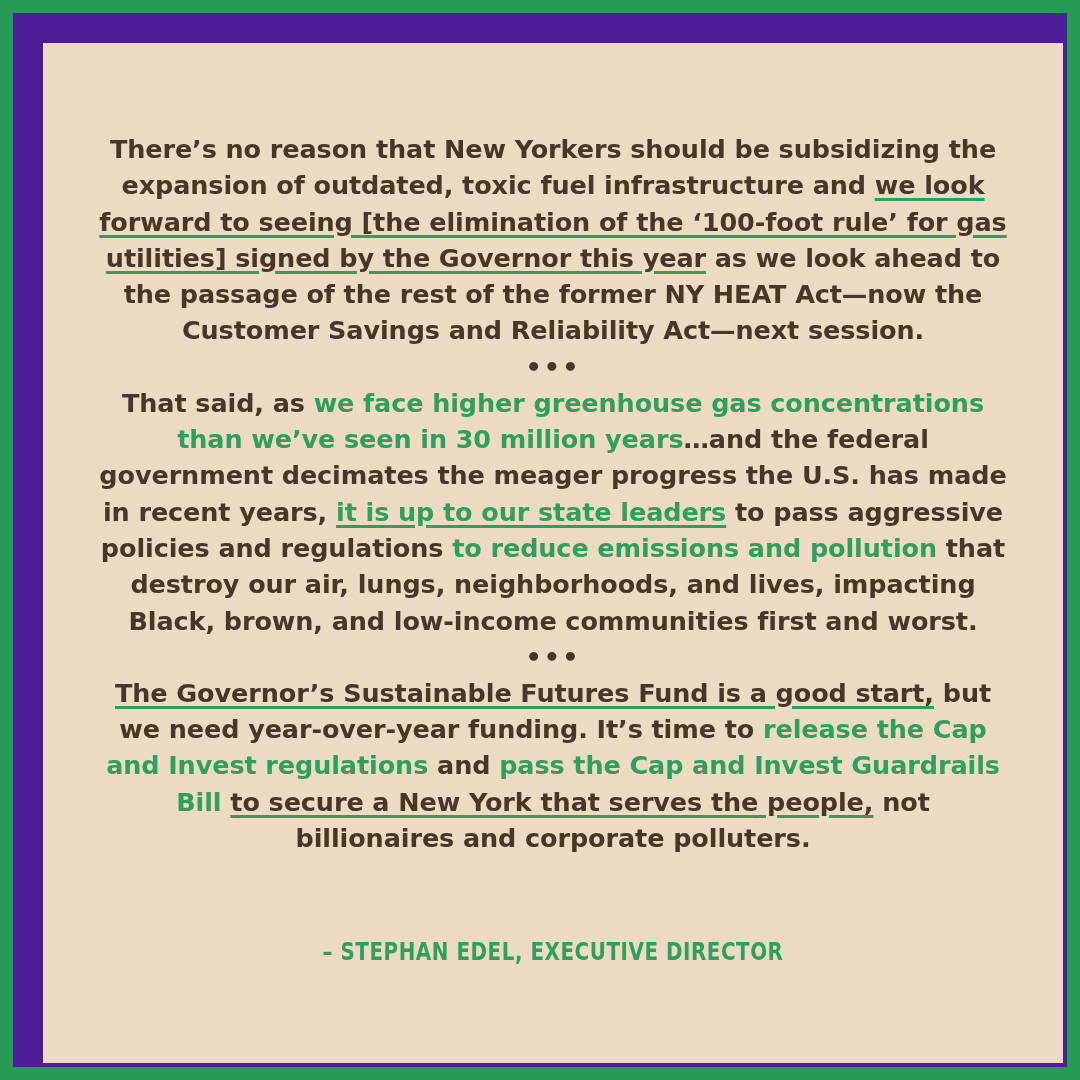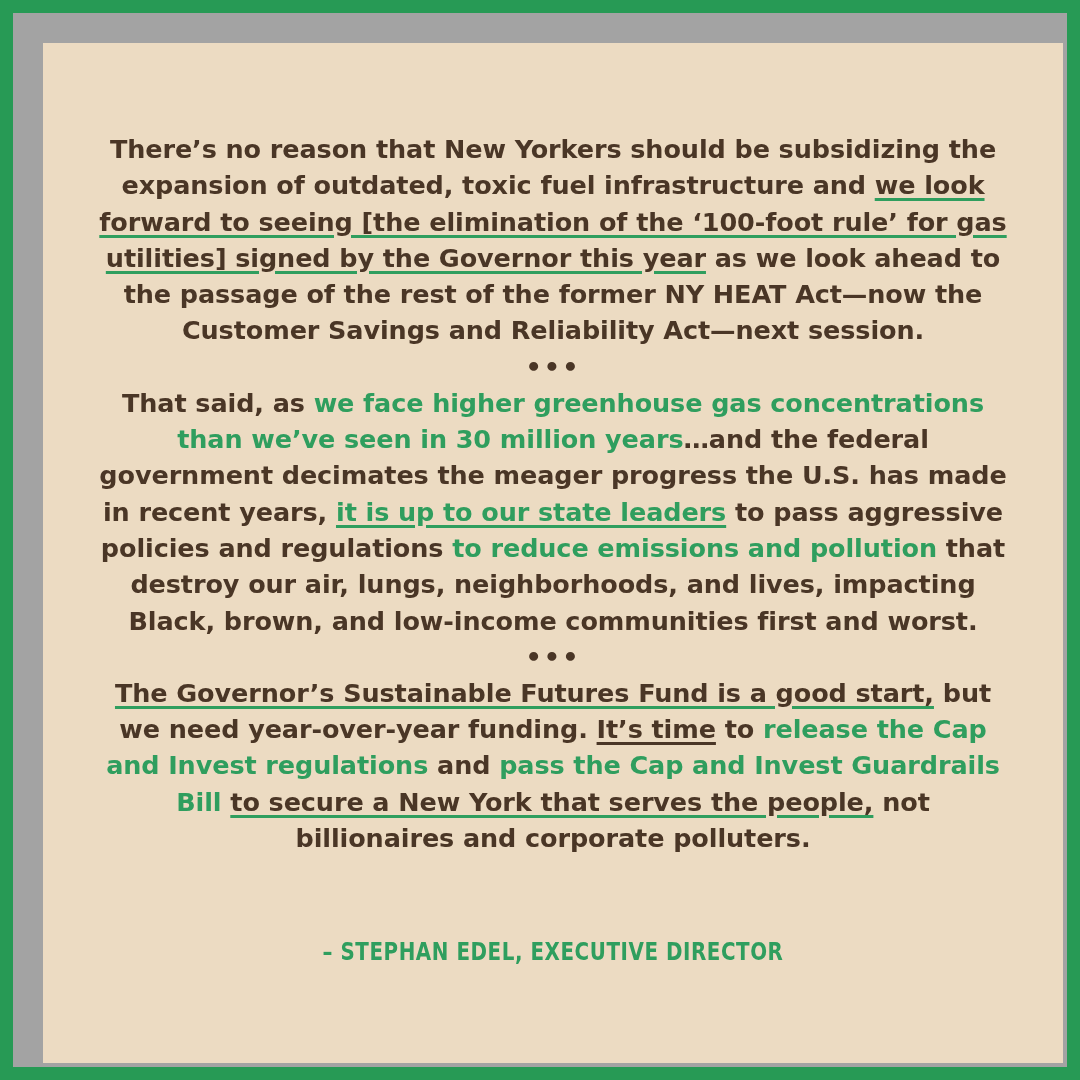--- a/index.html
+++ b/index.html
@@ -19,21 +19,21 @@
     width: 1080px;
     height: 1080px;
     background: #279a55;
     box-sizing: border-box;
   }
   .inner-frame {
     position: absolute;
     left: 13px; top: 13px;
     width: 1054px;
     height: 1054px;
-    background: #a3a3a3;
+    background: #4c1d95;
     box-sizing: border-box;
   }
   .card {
     position: absolute;
     left: 30px; top: 30px;
     width: 1020px;
     height: 1020px;
     background: #ecdbc2;
     box-sizing: border-box;
   }
@@ -64,21 +64,20 @@
     color: #2f9e5e;
     margin-top: 10px;
   }
   .u-green {
     text-decoration: underline;
     text-decoration-color: #2f9e5e;
     text-decoration-thickness: 2.5px;
     text-underline-offset: 4px;
   }
   .u-brown {
-    text-decoration: underline;
     text-decoration-color: #4a3626;
     text-decoration-thickness: 2.5px;
     text-underline-offset: 4px;
   }
   .attribution {
     position: absolute;
     left: 50px;
     top: 895px;
     width: 920px;
     text-align: center;

